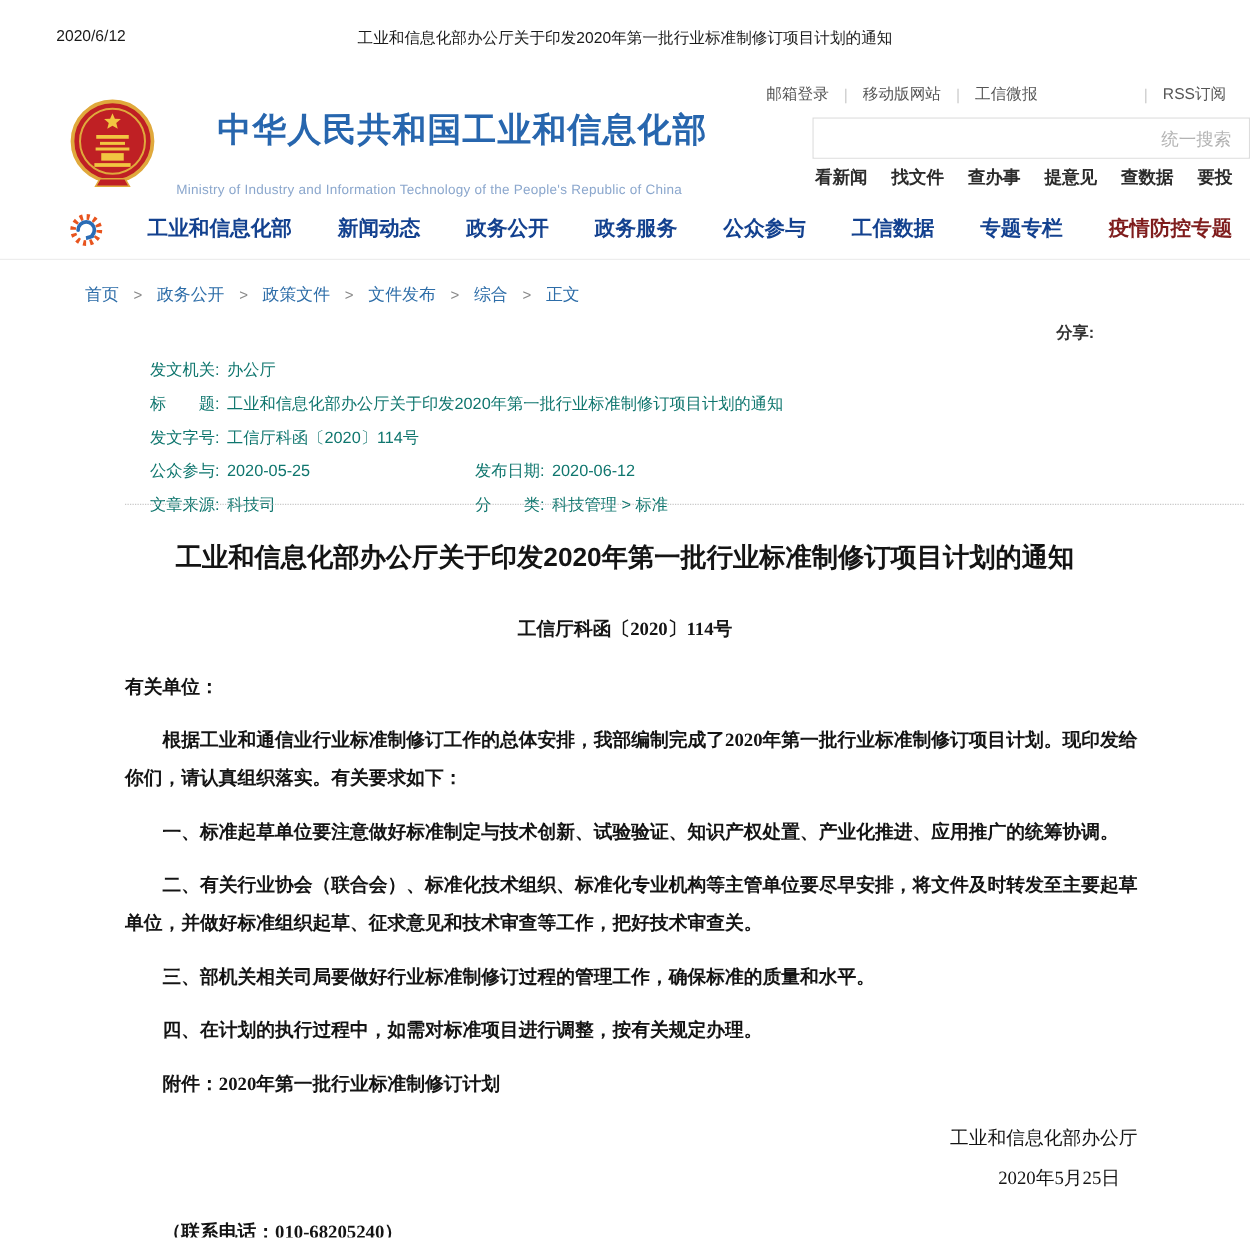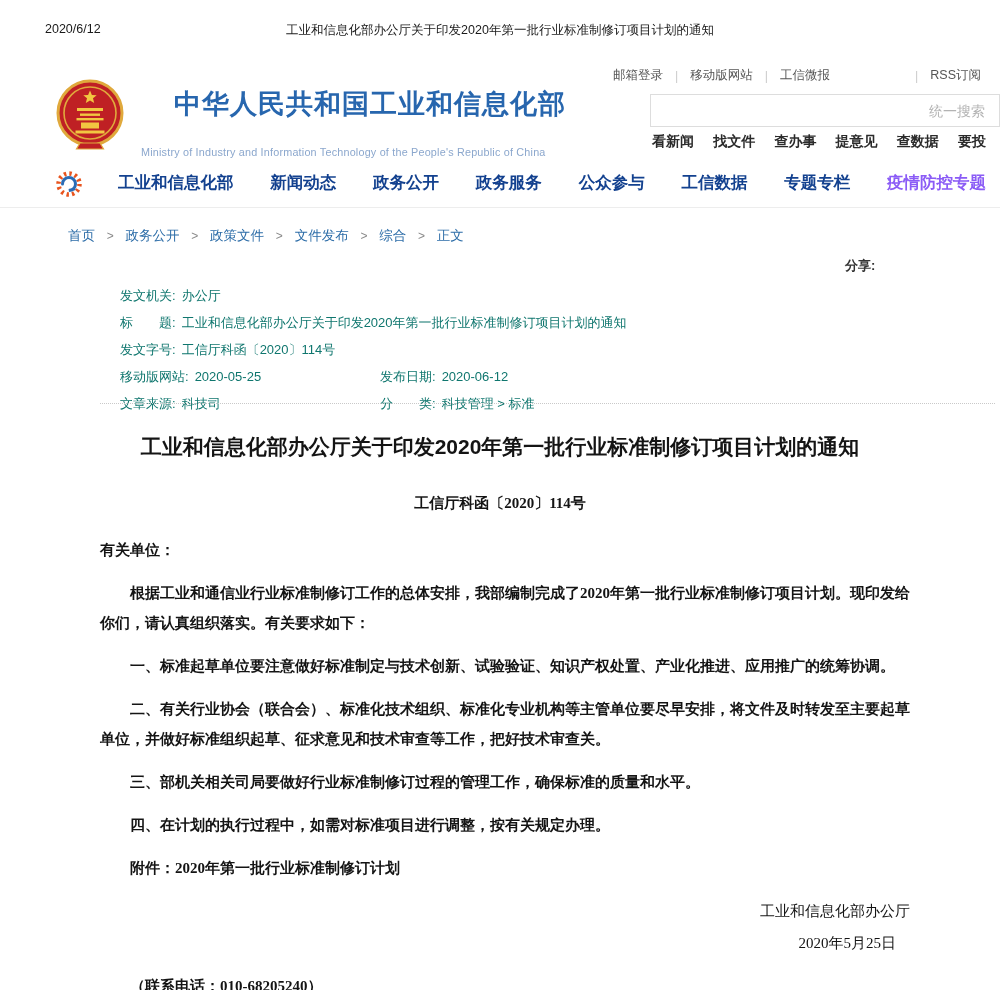--- a/index.html
+++ b/index.html
@@ -36,21 +36,21 @@
     justify-content:space-between; font-size:14px; font-weight:600; color:#2b2b2b; }
   .quick-links span { cursor:pointer; white-space:nowrap; }
 
   
   .main-nav { position:absolute; left:0; top:160px; width:1000px; height:48px;
     border-bottom:1px solid #ededed; }
   .nav-logo { position:absolute; left:53px; top:8px; width:32px; height:32px; }
   .nav-items { position:absolute; left:118px; top:0; width:868px; height:46px;
     display:flex; justify-content:space-between; align-items:center; }
   .nav-item { font-size:16.5px; font-weight:bold; color:#13418f; cursor:pointer; white-space:nowrap; }
-  .nav-item.highlight { color:#8b5cf6; }
+  .nav-item.highlight { color:#7f1d1d; }
 
   
   .breadcrumb { position:absolute; left:68px; top:227px; font-size:13.5px; white-space:nowrap; }
   .breadcrumb .crumb { color:#2d6da8; cursor:pointer; }
   .breadcrumb .bsep { color:#8a8a8a; margin:0 8px; font-size:12px; }
 
   
   .share-label { position:absolute; left:845px; top:257px; font-size:13px; font-weight:600; color:#333; }
 
   
@@ -170,21 +170,21 @@
     <div class="meta-row">
       <span class="meta-label">标　　题:</span>
       <span>工业和信息化部办公厅关于印发2020年第一批行业标准制修订项目计划的通知</span>
     </div>
     <div class="meta-row">
       <span class="meta-label">发文字号:</span>
       <span>工信厅科函〔2020〕114号</span>
     </div>
     <div class="meta-row">
       <span class="meta-cell">
-        <span class="meta-label">移动版网站:</span>
+        <span class="meta-label">公众参与:</span>
         <span>2020-05-25</span>
       </span>
       <span class="meta-cell2">
         <span class="meta-label">发布日期:</span>
         <span>2020-06-12</span>
       </span>
     </div>
     <div class="meta-row">
       <span class="meta-cell">
         <span class="meta-label">文章来源:</span>

